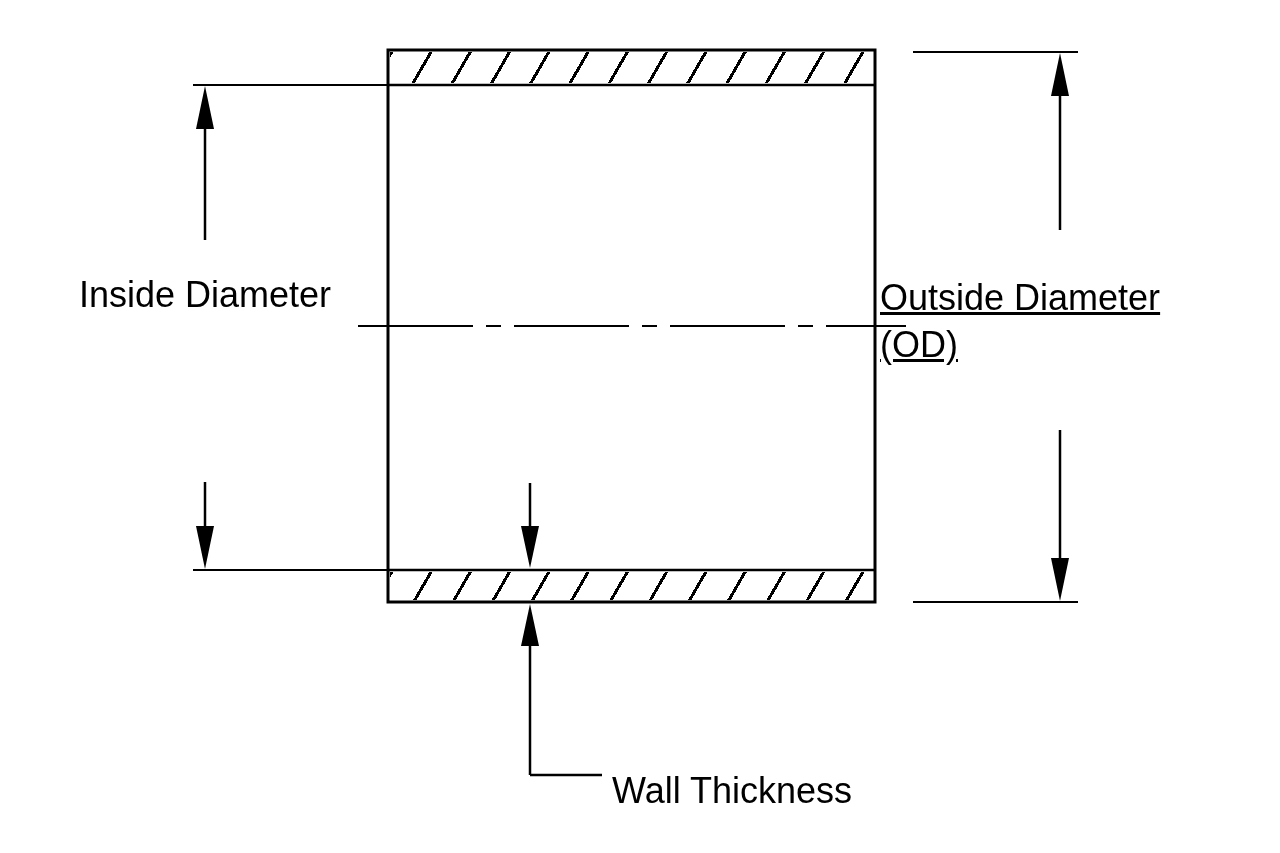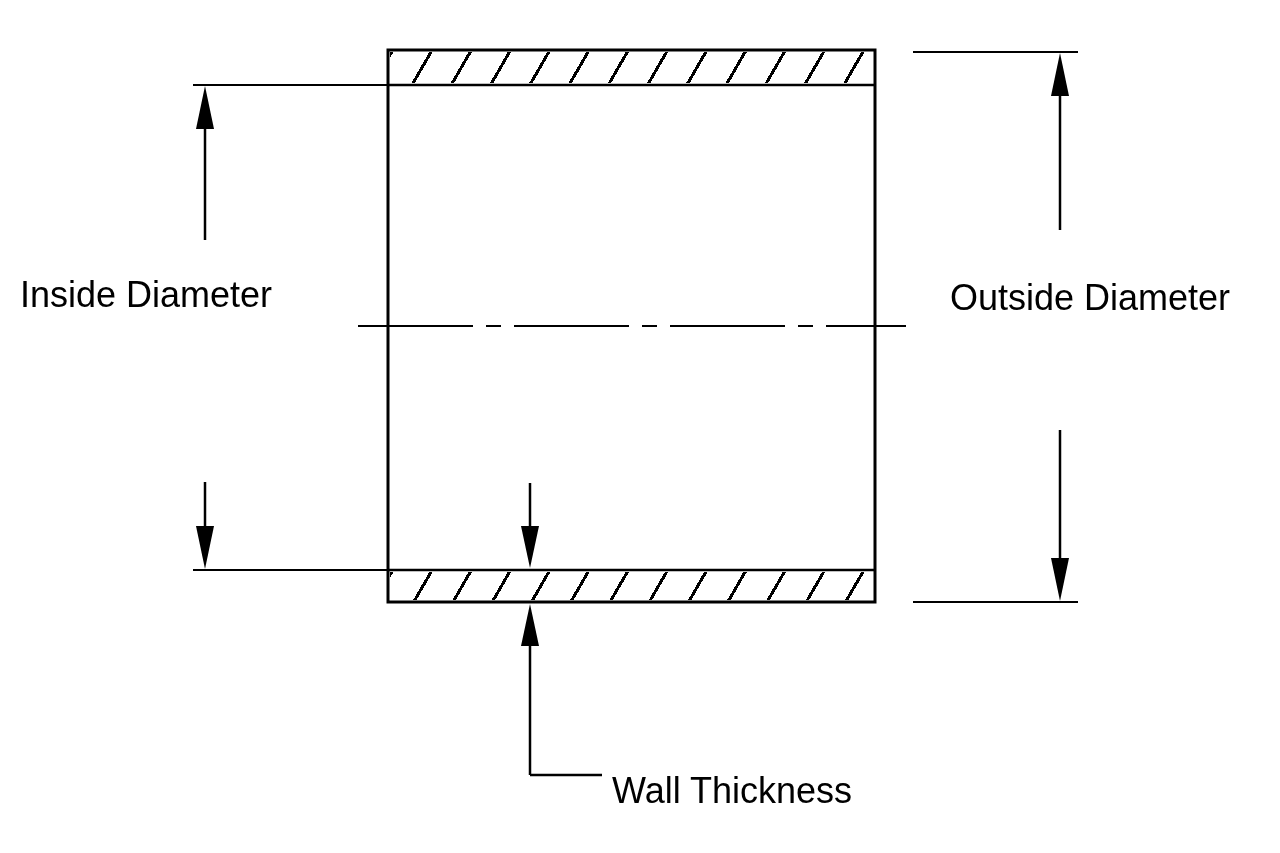--- a/index.html
+++ b/index.html
@@ -42,26 +42,27 @@
   .label {
     position: absolute;
     color: #000000;
     font-size: 36px;
     line-height: 47px;
     white-space: nowrap;
   }
   .label-id {
     left: 20px; top: 271px;
     width: 370px;
-    text-align: left;
+    text-align: center;
   }
   .label-od {
     left: 880px; top: 274px;
     width: 350px;
-    text-align: right;
+    text-align: left;
+    text-decoration: underline;
   }
   .label-wall {
     left: 612px; top: 767px;
   }
 </style>
 </head>
 <body>
 
 <div class="canvas">
 
@@ -99,19 +100,20 @@
     <line x1="530" y1="642" x2="530" y2="775" stroke-width="2.5"></line>
     <line x1="530" y1="775" x2="602" y2="775" stroke-width="2.5"></line>
   </svg>
 
   <div class="label label-id">
     <div>Inside Diameter</div>
   </div>
 
   <div class="label label-od">
     <div>Outside Diameter</div>
+    <div>(OD)</div>
   </div>
 
   <div class="label label-wall">
     <span>Wall Thickness</span>
   </div>
 
 </div>
 
 </body></html>

